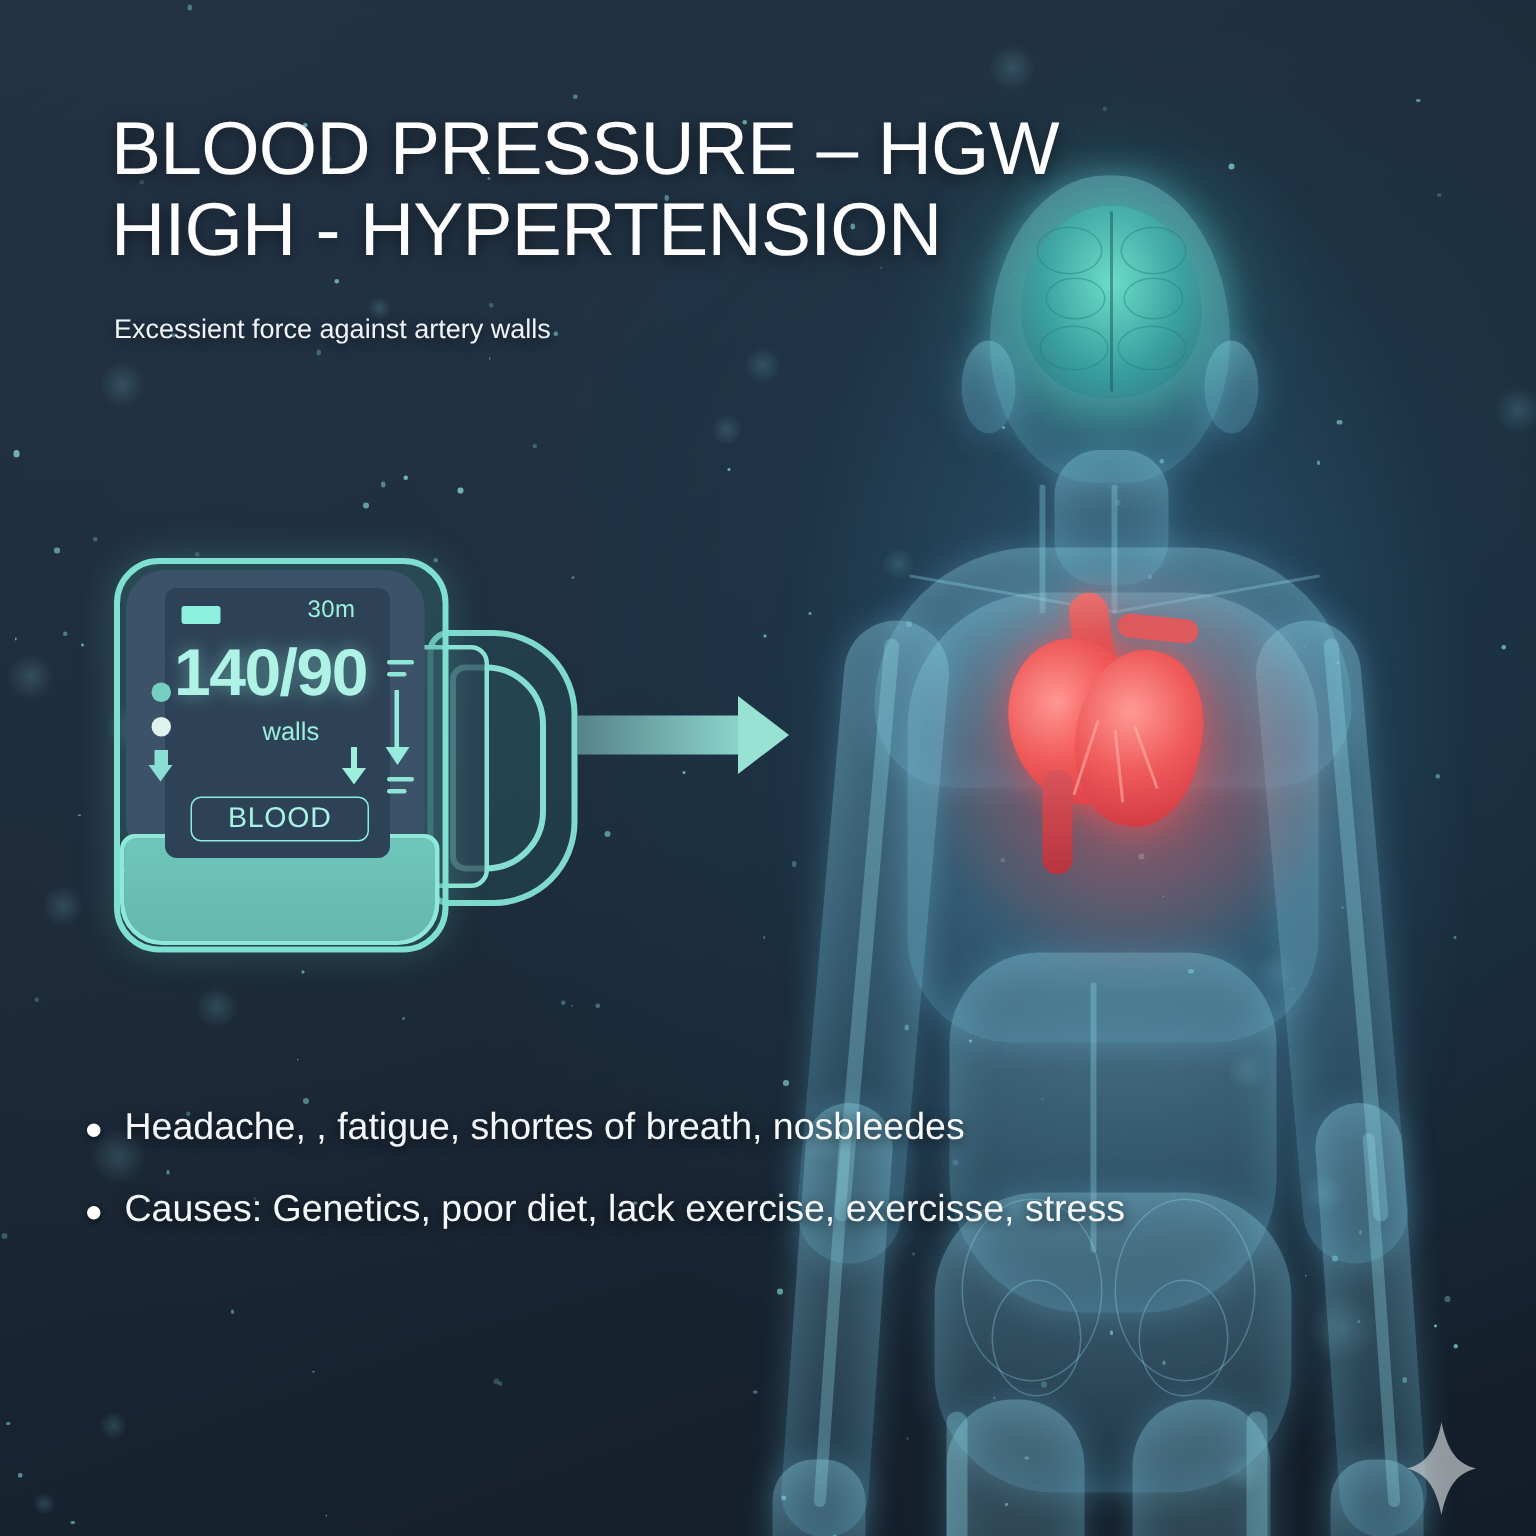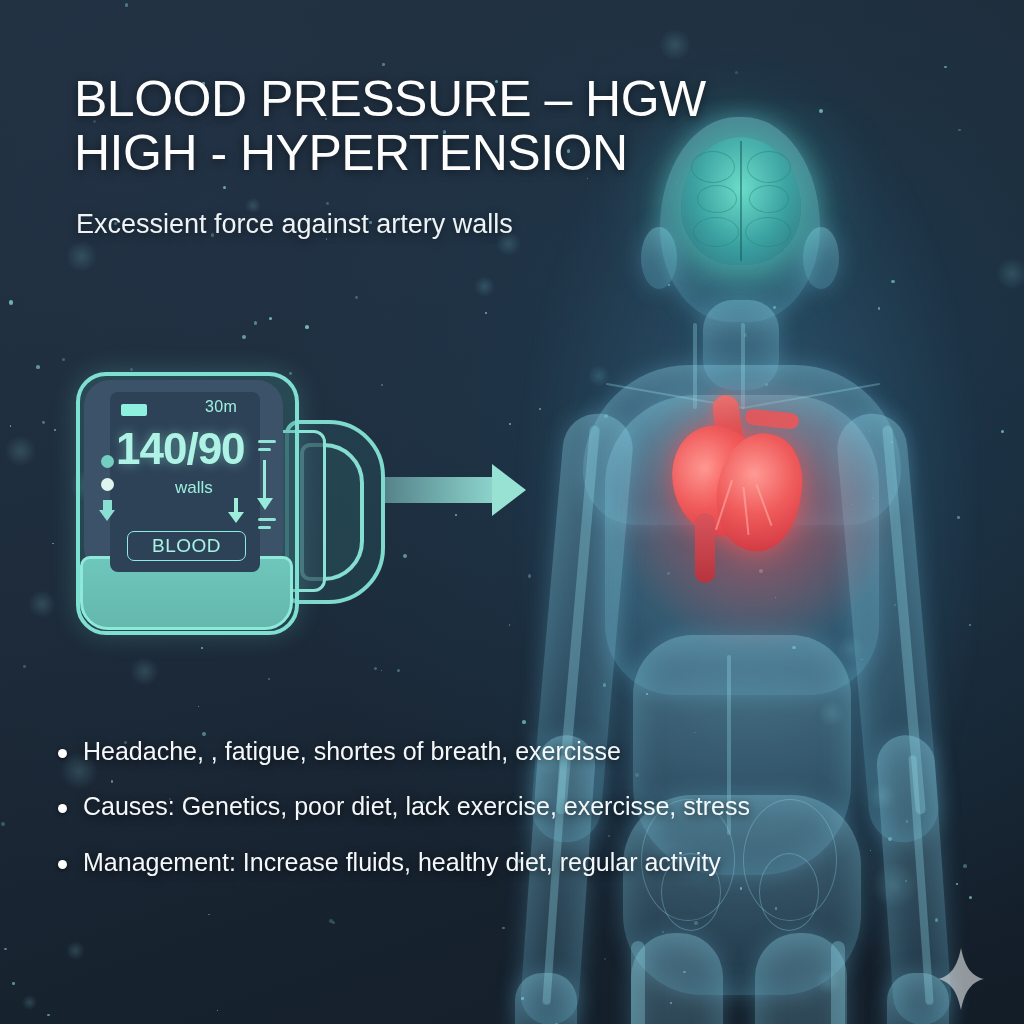--- a/index.html
+++ b/index.html
@@ -139,21 +139,21 @@
   .bigarrow-h{position:absolute;left:492px;top:464px;width:0;height:0;
     border-top:26px solid transparent;border-bottom:26px solid transparent;border-left:34px solid #98e2d4;}
 
   
   .title{
     position:absolute;left:74px;top:72px;width:660px;
     font-size:50px;line-height:1.08;font-weight:400;color:#fdfdfd;
     letter-spacing:-.5px;text-shadow:0 2px 10px rgba(0,0,0,.55);
   }
   .subtitle{
-    position:absolute;left:76px;top:209px;font-size:27px;color:#eef4f6;
+    position:absolute;left:76px;top:209px;font-size:18px;color:#eef4f6;
     text-shadow:0 2px 8px rgba(0,0,0,.5);
   }
   .bullets{position:absolute;left:58px;top:736px;width:800px;}
   .bullet{display:flex;align-items:flex-start;gap:16px;margin-bottom:24px;}
   .bdot{width:9px;height:9px;border-radius:50%;background:#fff;margin-top:13px;flex:0 0 auto;
         box-shadow:0 1px 4px rgba(0,0,0,.6);}
   .btext{font-size:25px;color:#f4f8fa;line-height:1.25;text-shadow:0 2px 8px rgba(0,0,0,.65);}
 
   
   .sparkle{position:absolute;left:938px;top:948px;width:46px;height:62px;opacity:.82;}
@@ -403,29 +403,25 @@
 
   <div class="title">
     <div>BLOOD PRESSURE – HGW</div>
     <div>HIGH - HYPERTENSION</div>
   </div>
   <div class="subtitle">Excessient force against artery walls</div>
 
   <div class="bullets" id="bullets">
       <div class="bullet">
         <div class="bdot"></div>
-        <div class="btext">Headache, , fatigue, shortes of breath, exercisse</div>
+        <div class="btext">Headache, , fatigue, shortes of breath, nosbleedes</div>
       </div>
       <div class="bullet">
         <div class="bdot"></div>
         <div class="btext">Causes: Genetics, poor diet, lack exercise, exercisse, stress</div>
       </div>
-      <div class="bullet">
-        <div class="bdot"></div>
-        <div class="btext">Management: Increase fluids, healthy diet, regular activity</div>
-      </div>
     </div>
 
   <svg class="sparkle" viewBox="0 0 46 62">
     <path d="M23 0 C27 20 34 28 46 31 C34 34 27 42 23 62 C19 42 12 34 0 31 C12 28 19 20 23 0 Z" fill="rgba(225,228,230,.75)"></path>
   </svg>
 
 </div>
 
 </body></html>

